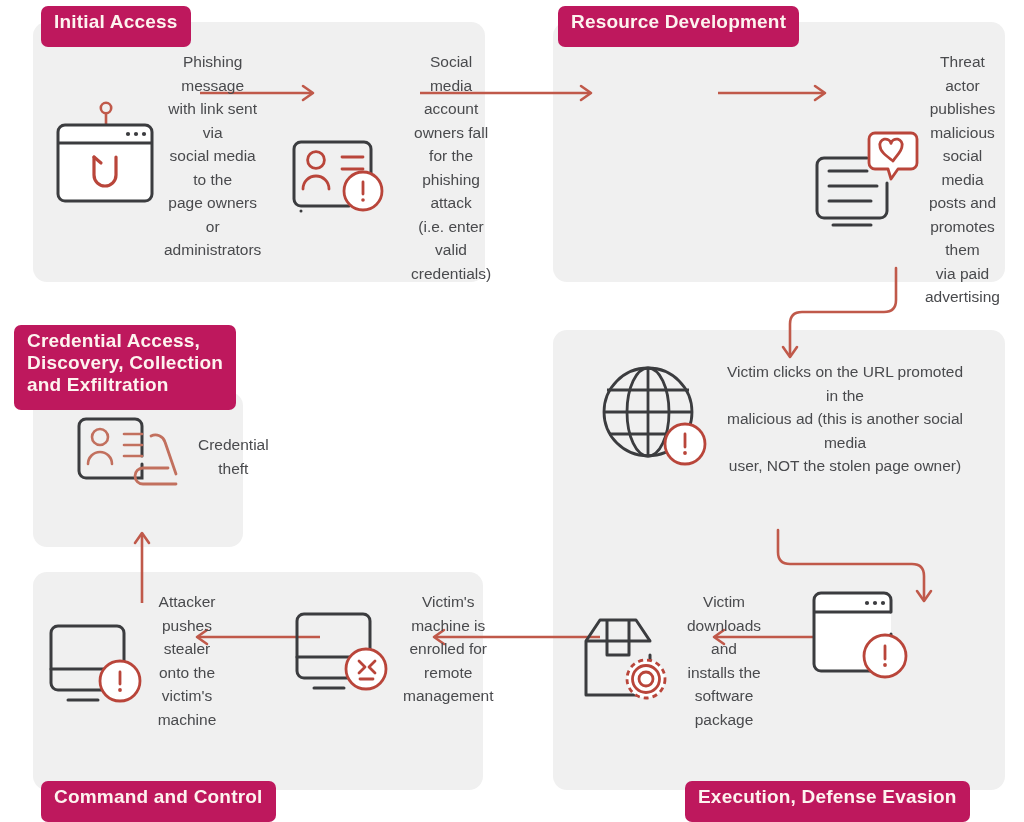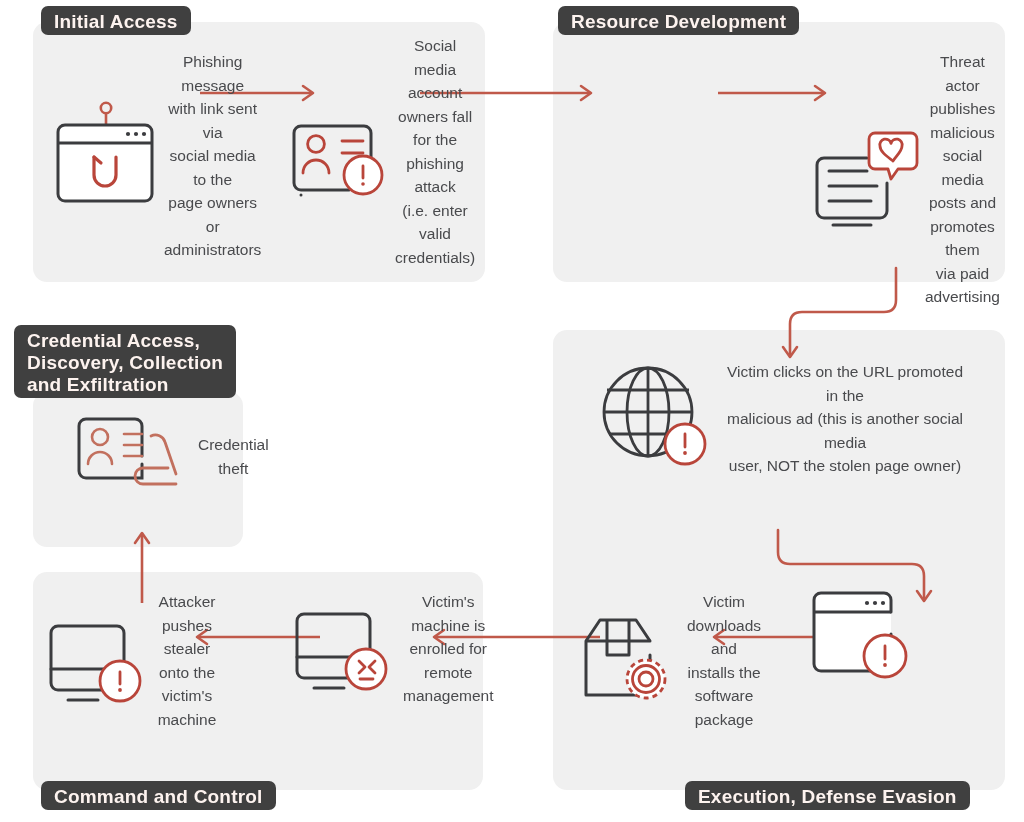--- a/index.html
+++ b/index.html
@@ -17,26 +17,26 @@
   
   .panel{
     position:absolute;
     background:#f0f0f0;
     border-radius:14px;
   }
 
   
   .tag{
     position:absolute;
-    background:#404040;
+    background:#be185d;
     color:#fdf3ef;
     border-radius:7px;
     font-weight:bold;
     letter-spacing:0.2px;
-    padding:5px 13px 2px 13px;
+    padding:5px 13px 14px 13px;
     font-size:19px;
     line-height:1.16;
     white-space:pre-line;
     z-index:40;
   }
 
   
   .node{
     position:absolute;
     display:flex;
@@ -172,21 +172,21 @@
         <path d="M50,58 L57,64" fill="none" stroke="#b9453a" stroke-width="3.2" stroke-linecap="round"></path>
       </svg>
     </span>
     <span class="cap">Phishing message
 with link sent via
 social media to the
 page owners or
 administrators</span>
   </div>
 
-  <div class="node" style="left:275px;top:26px;width:180px;">
+  <div class="node" style="left:275px;top:42px;width:180px;gap:16px;">
     <span class="art">
       <svg width="120" height="105" viewBox="0 0 120 105">
 
         <path d="M26,100 L26,100 M96,66 L96,38 a7,7 0 0 0 -7,-7 L26,31 a7,7 0 0 0 -7,7 L19,88 a7,7 0 0 0 7,7 L74,95" fill="none" stroke="#3b3c3f" stroke-width="3" stroke-linecap="round"></path>
 
         <circle cx="41" cy="49" r="8.4" fill="none" stroke="#b9453a" stroke-width="2.8"></circle>
         <path d="M28,78 a13,13 0 0 1 26,0" fill="none" stroke="#b9453a" stroke-width="2.8" stroke-linecap="round"></path>
 
         <line x1="67" y1="46" x2="88" y2="46" stroke="#b9453a" stroke-width="2.8" stroke-linecap="round"></line>
         <line x1="67" y1="58" x2="88" y2="58" stroke="#b9453a" stroke-width="2.8" stroke-linecap="round"></line>

